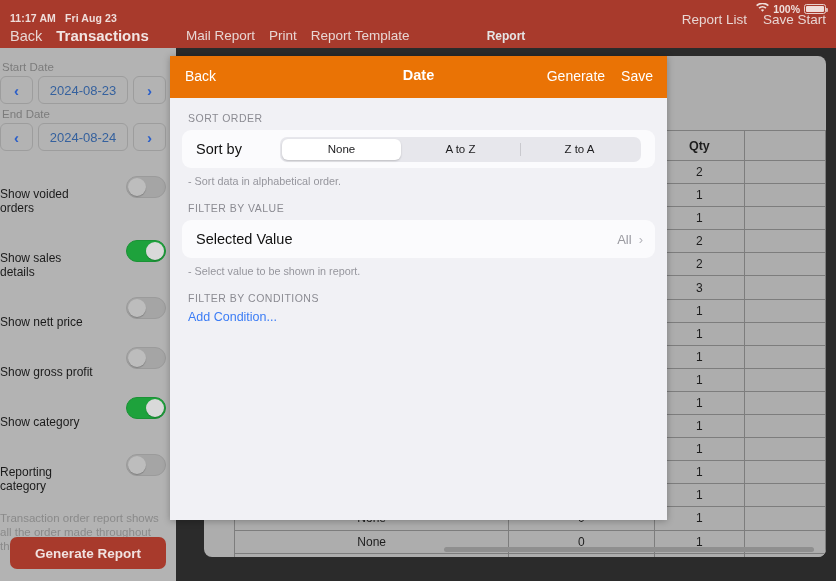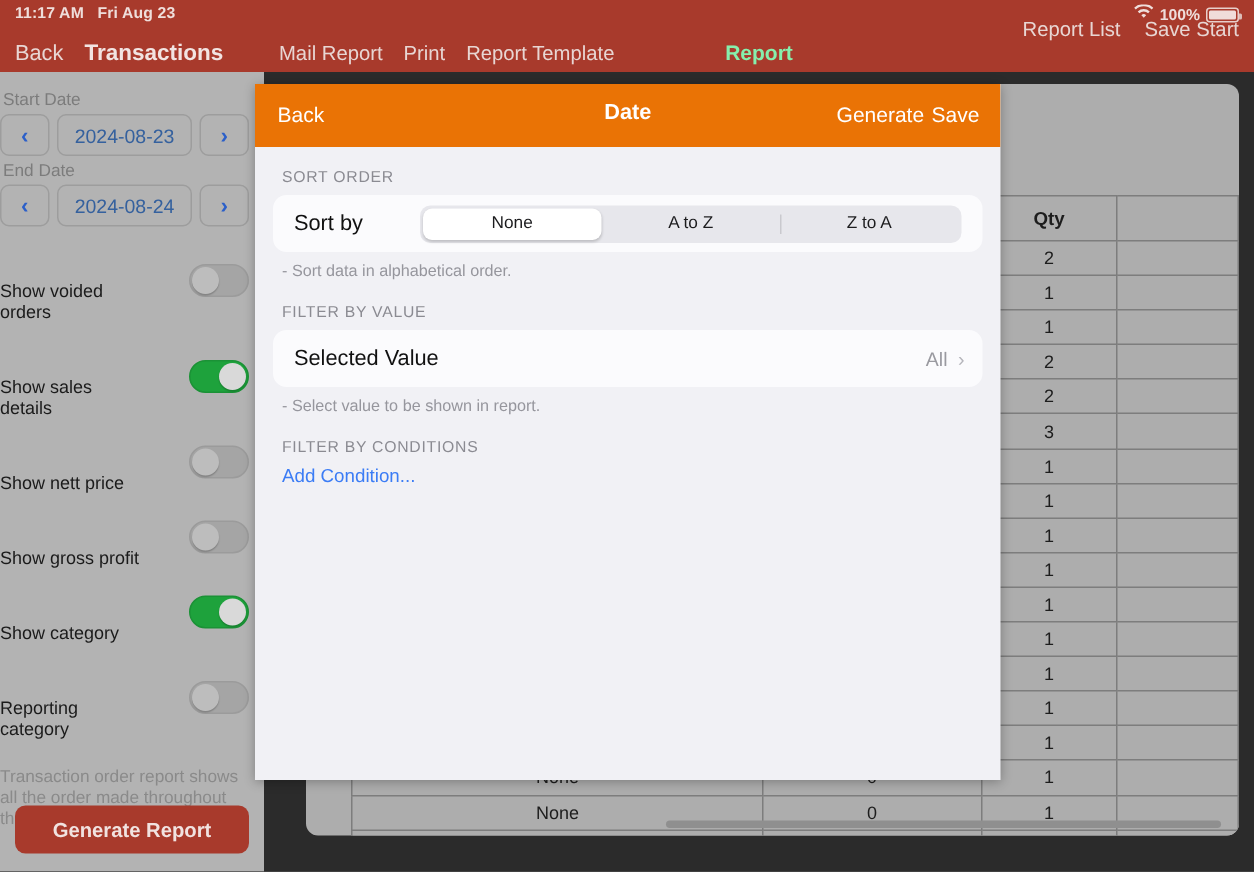--- a/index.html
+++ b/index.html
@@ -14,21 +14,21 @@
   
   .sidebar {
     position: absolute; left: 0; top: 0; width: 176px; height: 581px;
     background: #b3b3b3;
   }
   .sb-top {
     height: 48px; background: #a83a2c; color: #fff;
     position: relative;
   }
   .statusbar {
-    position: absolute; left: 10px; top: 3px;
+    position: absolute; left: 10px; top: 12px;
     font-size: 10.5px; font-weight: bold; color: #efdedb;
     letter-spacing: .1px; white-space: nowrap;
   }
   .statusbar .sb-day { margin-left: 9px; }
   .sb-nav {
     position: absolute; left: 0; right: 0; bottom: 4px;
     display: flex; align-items: center; gap: 14px; padding-left: 10px;
   }
   .sb-nav span { font-size: 14.5px; color: #e8d6d3; }
   .sb-nav .tt { font-weight: bold; color: #f2e4e2; font-size: 15px; }
@@ -83,21 +83,21 @@
   
   .main { position: absolute; left: 176px; top: 0; right: 0; bottom: 0; background: #2b2b2b; }
   .main-top {
     height: 48px; background: #a83a2c; position: relative;
   }
   .mt-left { position: absolute; left: 10px; bottom: 5px; display: flex; gap: 14px; }
   .mt-left span, .mt-right span { font-size: 13.5px; color: #e8d6d3; text-align: right; }
   .mt-right { position: absolute; right: 10px; bottom: 21px; display: flex; gap: 16px; }
   .mt-title {
     position: absolute; left: 0; right: 0; bottom: 5px; text-align: center;
-    font-size: 14px; font-weight: bold; color: #86efac;
+    font-size: 12px; font-weight: bold; color: #e5e5e5;
   }
   .mt-status {
     position: absolute; right: 10px; top: 3px;
     display: flex; align-items: center; gap: 4px;
     font-size: 10.5px; font-weight: bold; color: #efdedb;
   }
   .batt {
     width: 22px; height: 10px; border: 1.3px solid #e8cfcb; border-radius: 2.5px;
     position: relative; display: inline-block;
   }
@@ -143,21 +143,21 @@
   }
   .mhead {
     height: 42px; background: #ea7305; position: relative; color: #fff;
   }
   .mhead .mh-back { position: absolute; left: 15px; top: 12px; font-size: 14px; }
   .mhead .mh-title {
     position: absolute; left: 0; right: 0; top: 11px; text-align: center;
     font-size: 14.5px; font-weight: bold;
   }
   .mhead .mh-right {
-    position: absolute; right: 14px; top: 12px; display: flex; gap: 5px; font-size: 14px;
+    position: absolute; right: 14px; top: 12px; display: flex; gap: 16px; font-size: 14px;
   }
   .mbody { padding: 14px 12px 0 12px; }
   .sect-label {
     font-size: 10.5px; color: #8b8b92; letter-spacing: .5px; margin: 0 0 6px 6px;
   }
   .card {
     background: #fbfbfd; border-radius: 9px; height: 38px;
     display: flex; align-items: center; padding: 0 14px;
   }
   .card .lbl { font-size: 14.5px; color: #111; }

